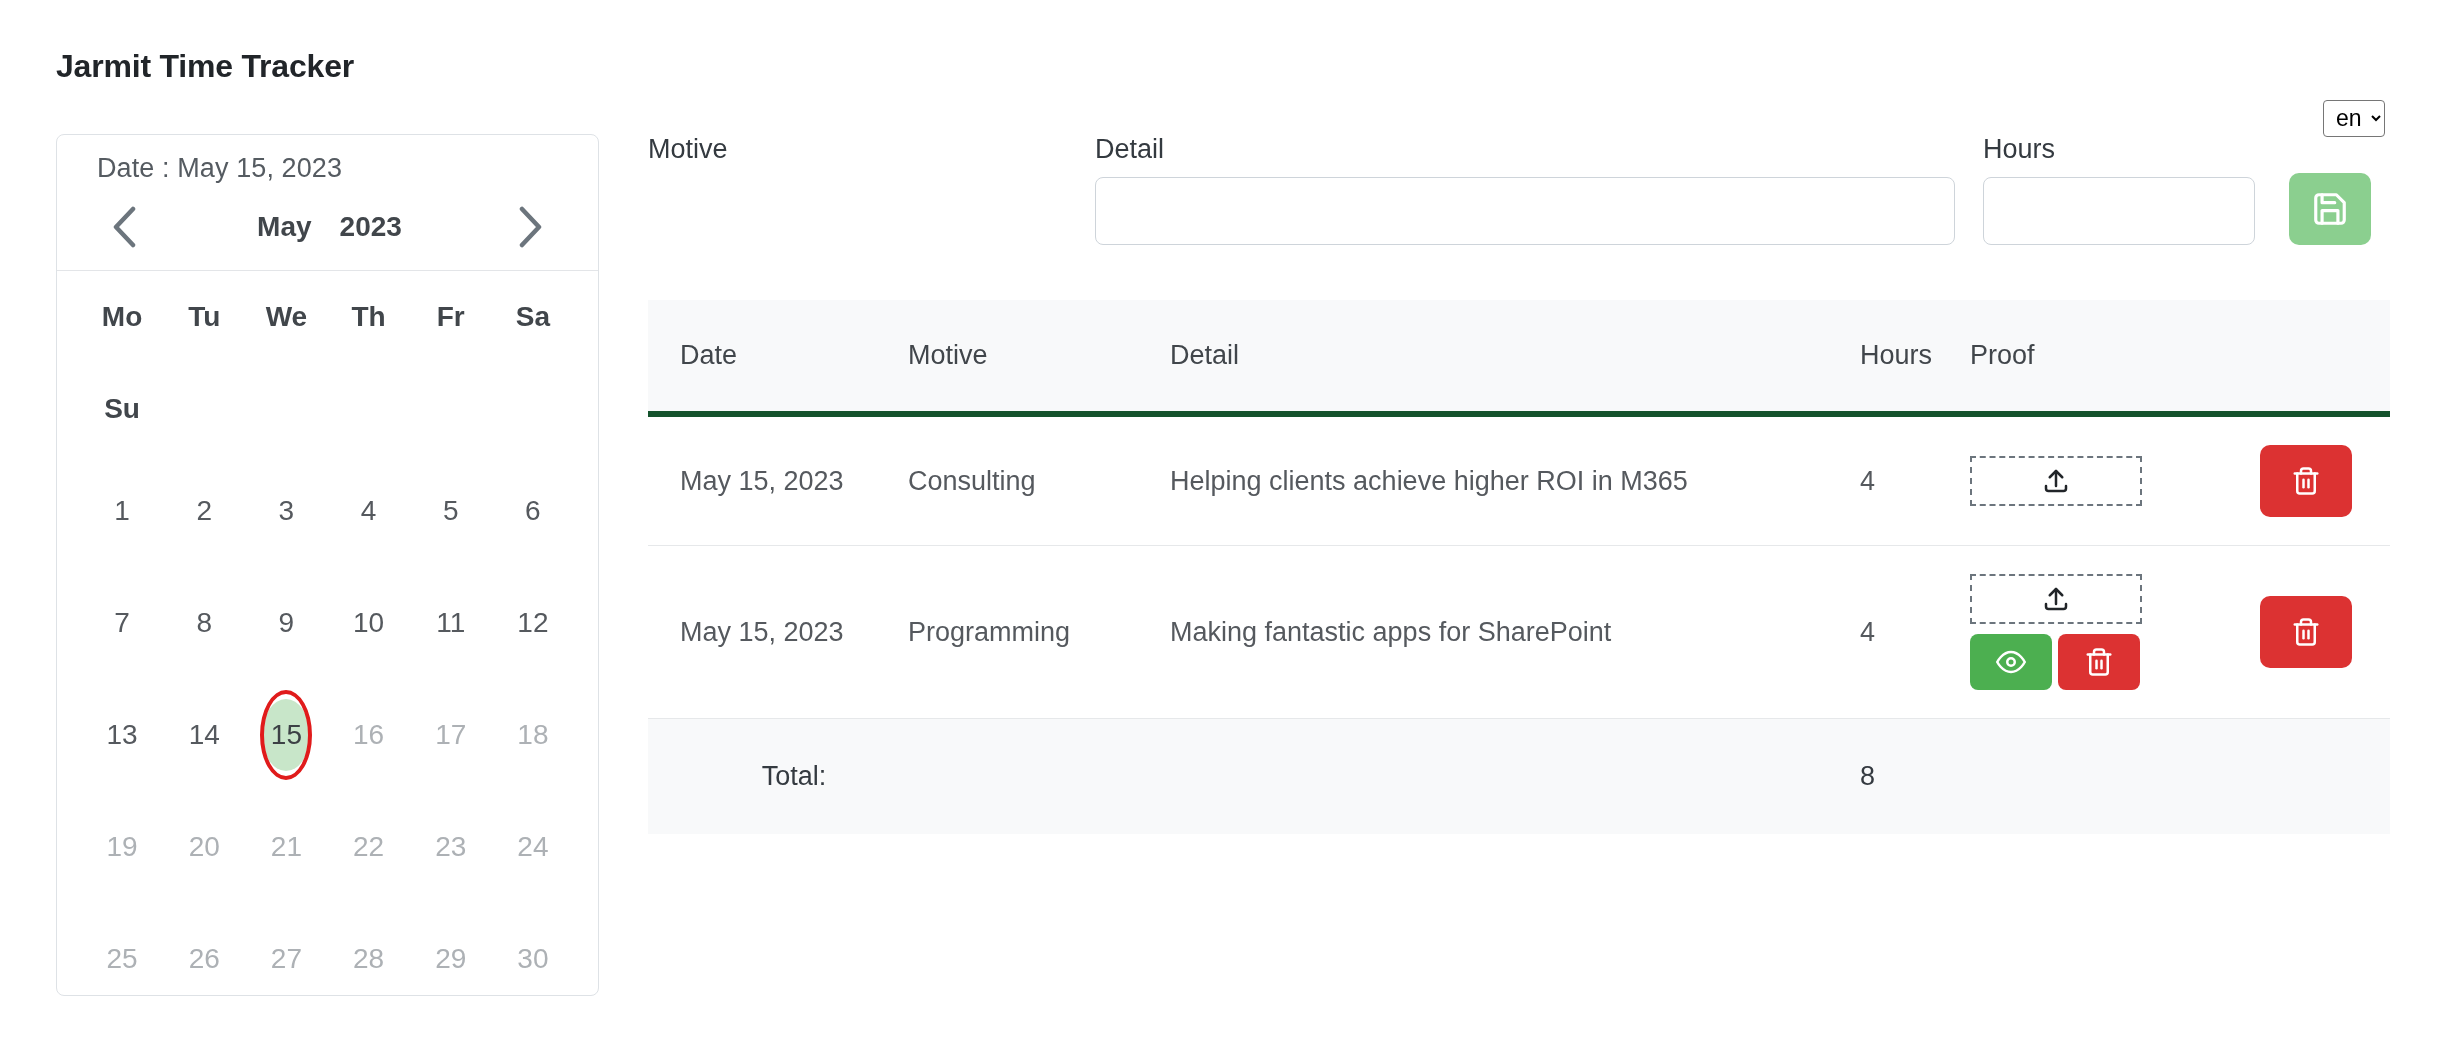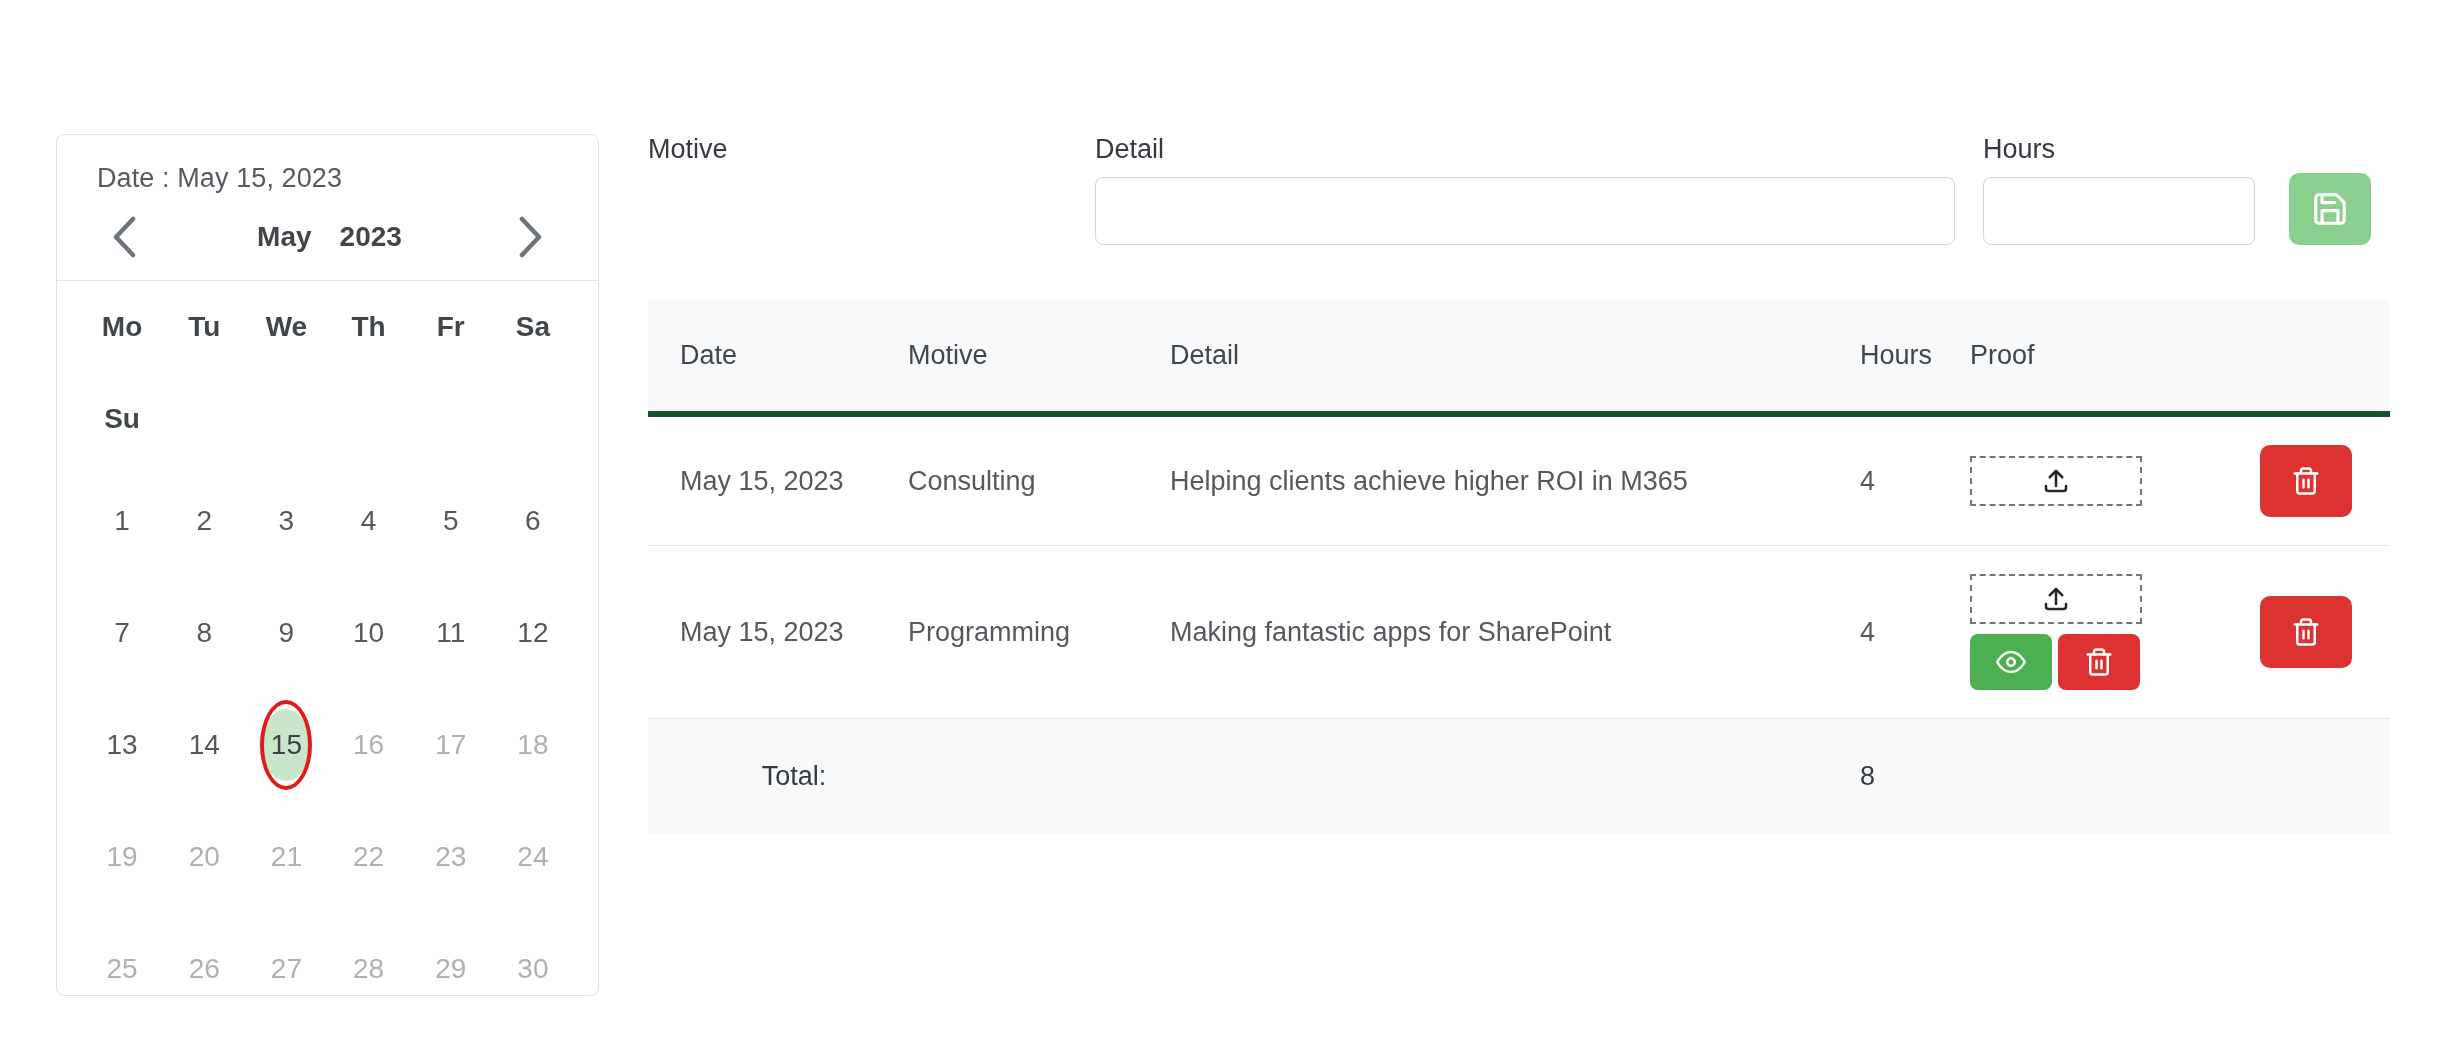--- a/index.html
+++ b/index.html
@@ -46,21 +46,21 @@
     top: 134px;
     left: 56px;
     width: 543px;
     height: 862px;
     border: 1px solid #dee2e6;
     border-radius: 8px;
     background: #ffffff;
     padding: 0 22px;
   }
   .cal-date-label {
-    margin-top: 28px;
+    margin-top: 18px;
     font-size: 27px;
     color: #555b61;
     padding-left: 18px;
     letter-spacing: 0.1px;
   }
   .cal-nav {
     display: flex;
     align-items: center;
     justify-content: space-between;
     height: 86px;
@@ -248,20 +248,26 @@
     font-weight: normal;
     padding: 42px 0;
   }
   .total-label { padding-left: 32px !important; text-align: center; }
 </style>
 </head>
 <body>
 
 <div class="page">
 
+  <div class="app-header">
+    <div class="app-title">Jarmit Time Tracker</div>
+    <select class="lang-select">
+      <option>en</option>
+    </select>
+  </div>
 
   <div class="calendar-card">
     <div class="cal-date-label">Date : May 15, 2023</div>
 
     <div class="cal-nav">
       <button class="cal-nav-btn">
         <svg width="26" height="42" viewBox="0 0 26 42">
           <path d="M22 3 L5 21 L22 39" fill="none" stroke="#6c757d" stroke-width="4.5" stroke-linecap="round" stroke-linejoin="round"></path>
         </svg>
       </button>

